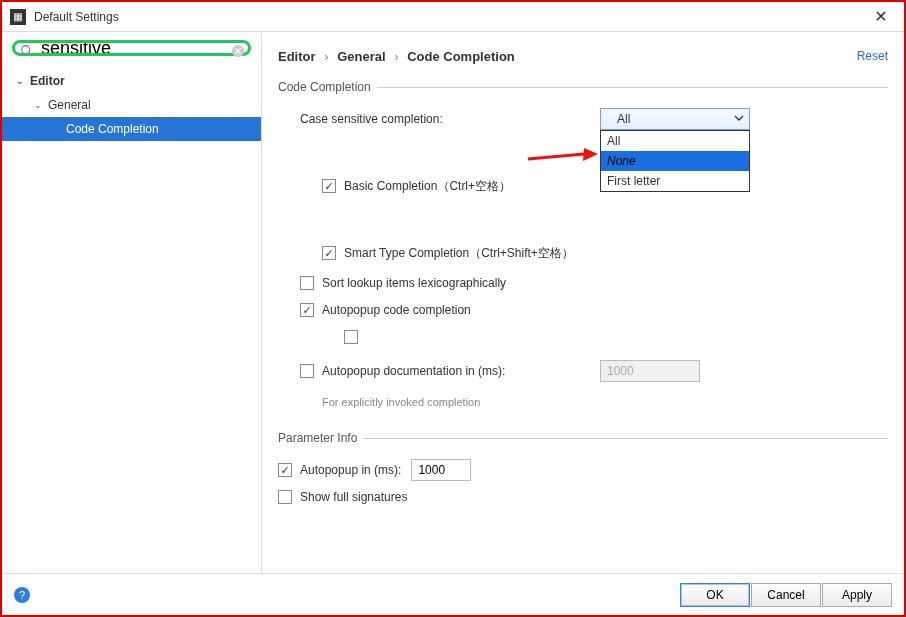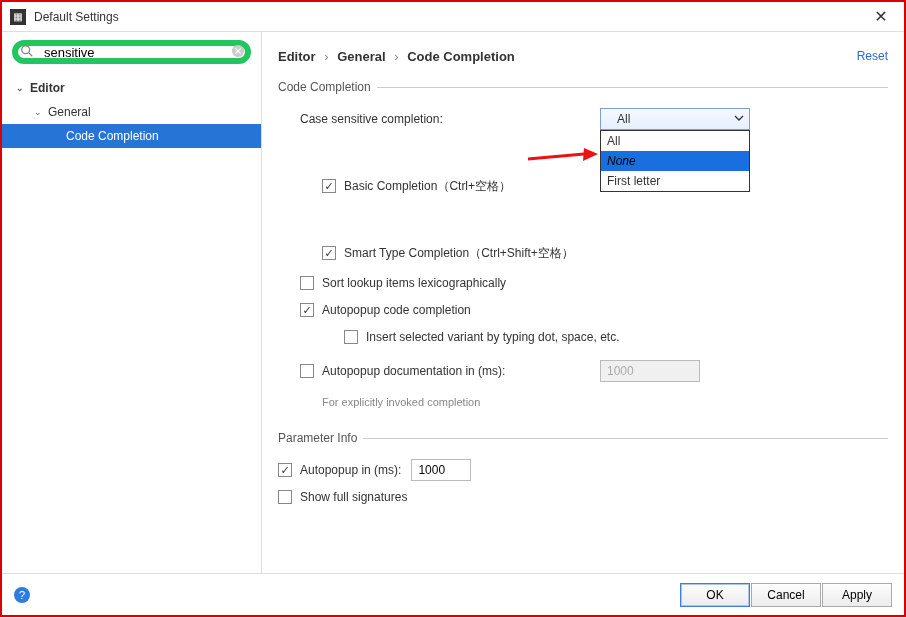--- a/index.html
+++ b/index.html
@@ -6,21 +6,21 @@
     body { font-family: "Segoe UI", Arial, sans-serif; font-size: 12px; color: #333; background: #fff; }
     .window { width: 906px; height: 617px; border: 2px solid #d00; background: #fff; display: flex; flex-direction: column; }
     .titlebar { height: 30px; display: flex; align-items: center; padding: 0 8px; border-bottom: 1px solid #ddd; }
     .titlebar-icon { width: 16px; height: 16px; background: #333; display: flex; align-items: center; justify-content: center; color: #fff; font-size: 10px; margin-right: 8px; }
     .titlebar-title { flex: 1; font-size: 12px; }
     .close-btn { width: 30px; height: 28px; display: flex; align-items: center; justify-content: center; font-size: 16px; cursor: pointer; }
     .body { flex: 1; display: flex; overflow: hidden; }
     .sidebar { width: 260px; border-right: 1px solid #ddd; display: flex; flex-direction: column; padding-top: 8px; }
     .search-wrap { padding: 0 10px 8px 10px; }
     .search { position: relative; }
-    .search input { width: 100%; height: 24px; border: 6px solid #22c55e; border-radius: 12px; padding: 0 26px 0 26px; font-size: 13px; outline: none; }
+    .search input { width: 100%; height: 16px; border: 3px solid #22c55e; border-radius: 12px; padding: 0 26px 0 26px; font-size: 18px; outline: none; }
     .search-icon { position: absolute; left: 8px; top: 4px; width: 14px; height: 14px; }
     .clear-icon { position: absolute; right: 6px; top: 4px; width: 14px; height: 14px; cursor: pointer; }
     .tree { flex: 1; overflow: auto; padding-top: 4px; }
     .tree-row { height: 24px; display: flex; align-items: center; padding-left: 14px; cursor: pointer; }
     .tree-row.level2 { padding-left: 32px; }
     .tree-row.level3 { padding-left: 64px; }
     .tree-row .chev { width: 10px; margin-right: 4px; font-size: 9px; color: #666; }
     .tree-row.bold { font-weight: 600; }
     .tree-row.selected { background: #2675d6; color: #fff; }
     .content { flex: 1; display: flex; flex-direction: column; padding: 10px 16px 0 16px; position: relative; }
@@ -141,21 +141,20 @@
             <span class="chk"></span>
             <span class="lbl">Sort lookup items lexicographically</span>
           </div>
 
           <div class="form-row indent1">
             <span class="chk checked"></span>
             <span class="lbl">Autopopup code completion</span>
           </div>
           <div class="form-row indent3">
             <span class="chk"></span>
-            <span class="lbl">Insert selected variant by typing dot, space, etc.</span>
           </div>
 
           <div class="form-row indent1" style="margin-top:10px;">
             <span class="chk"></span>
             <span class="lbl" style="width:278px;">Autopopup documentation in (ms):</span>
             <input class="num-input" disabled="" style="width: 100px;" value="1000">
           </div>
           <div class="form-row indent2" style="margin-top:-2px;align-items:flex-end;">
             <span class="hint">For explicitly invoked completion</span>
           </div>

